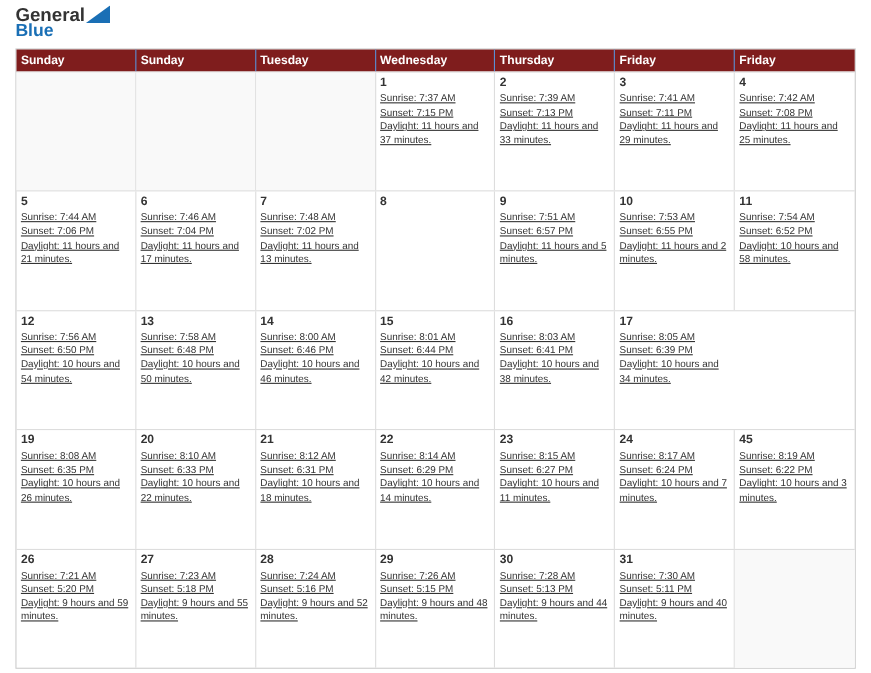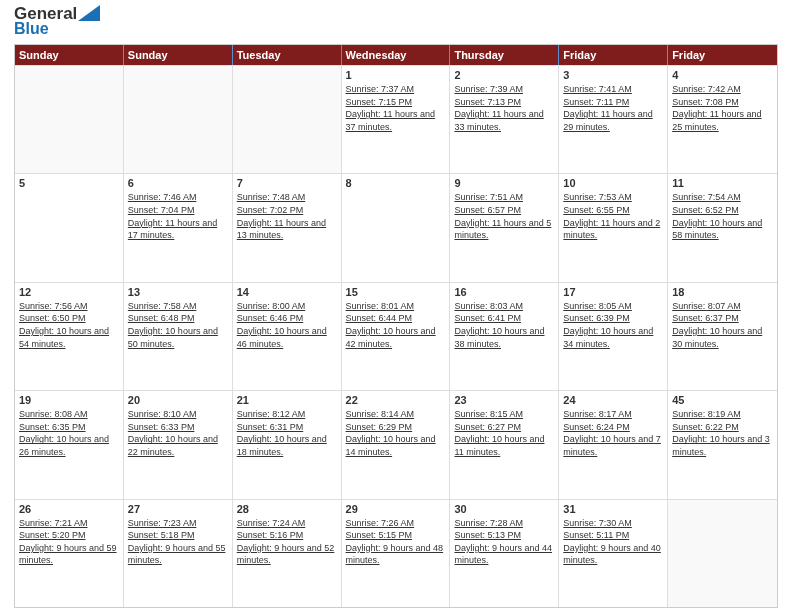--- a/index.html
+++ b/index.html
@@ -146,20 +146,21 @@
             <div class="cell-info">Sunrise: 7:41 AM<br>Sunset: 7:11 PM<br>Daylight: 11 hours and 29 minutes.</div>
           </div>
           <div class="cal-cell">
             <span class="day-number">4</span>
             <div class="cell-info">Sunrise: 7:42 AM<br>Sunset: 7:08 PM<br>Daylight: 11 hours and 25 minutes.</div>
           </div>
         </div>
         <div class="cal-row">
           <div class="cal-cell">
             <span class="day-number">5</span>
+            <div class="cell-info">Sunrise: 7:44 AM<br>Sunset: 7:06 PM<br>Daylight: 11 hours and 21 minutes.</div>
           </div>
           <div class="cal-cell">
             <span class="day-number">6</span>
             <div class="cell-info">Sunrise: 7:46 AM<br>Sunset: 7:04 PM<br>Daylight: 11 hours and 17 minutes.</div>
           </div>
           <div class="cal-cell">
             <span class="day-number">7</span>
             <div class="cell-info">Sunrise: 7:48 AM<br>Sunset: 7:02 PM<br>Daylight: 11 hours and 13 minutes.</div>
           </div>
           <div class="cal-cell">
@@ -195,24 +196,20 @@
             <span class="day-number">15</span>
             <div class="cell-info">Sunrise: 8:01 AM<br>Sunset: 6:44 PM<br>Daylight: 10 hours and 42 minutes.</div>
           </div>
           <div class="cal-cell">
             <span class="day-number">16</span>
             <div class="cell-info">Sunrise: 8:03 AM<br>Sunset: 6:41 PM<br>Daylight: 10 hours and 38 minutes.</div>
           </div>
           <div class="cal-cell">
             <span class="day-number">17</span>
             <div class="cell-info">Sunrise: 8:05 AM<br>Sunset: 6:39 PM<br>Daylight: 10 hours and 34 minutes.</div>
-          </div>
-          <div class="cal-cell">
-            <span class="day-number">18</span>
-            <div class="cell-info">Sunrise: 8:07 AM<br>Sunset: 6:37 PM<br>Daylight: 10 hours and 30 minutes.</div>
           </div>
         </div>
         <div class="cal-row">
           <div class="cal-cell">
             <span class="day-number">19</span>
             <div class="cell-info">Sunrise: 8:08 AM<br>Sunset: 6:35 PM<br>Daylight: 10 hours and 26 minutes.</div>
           </div>
           <div class="cal-cell">
             <span class="day-number">20</span>
             <div class="cell-info">Sunrise: 8:10 AM<br>Sunset: 6:33 PM<br>Daylight: 10 hours and 22 minutes.</div>

